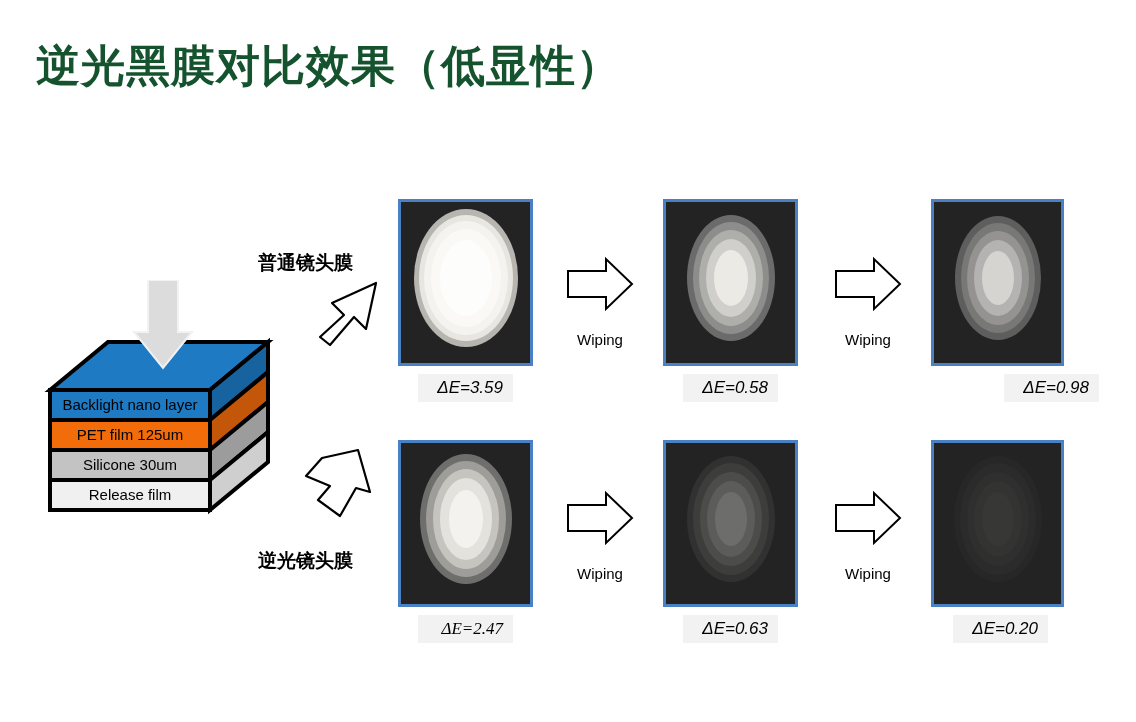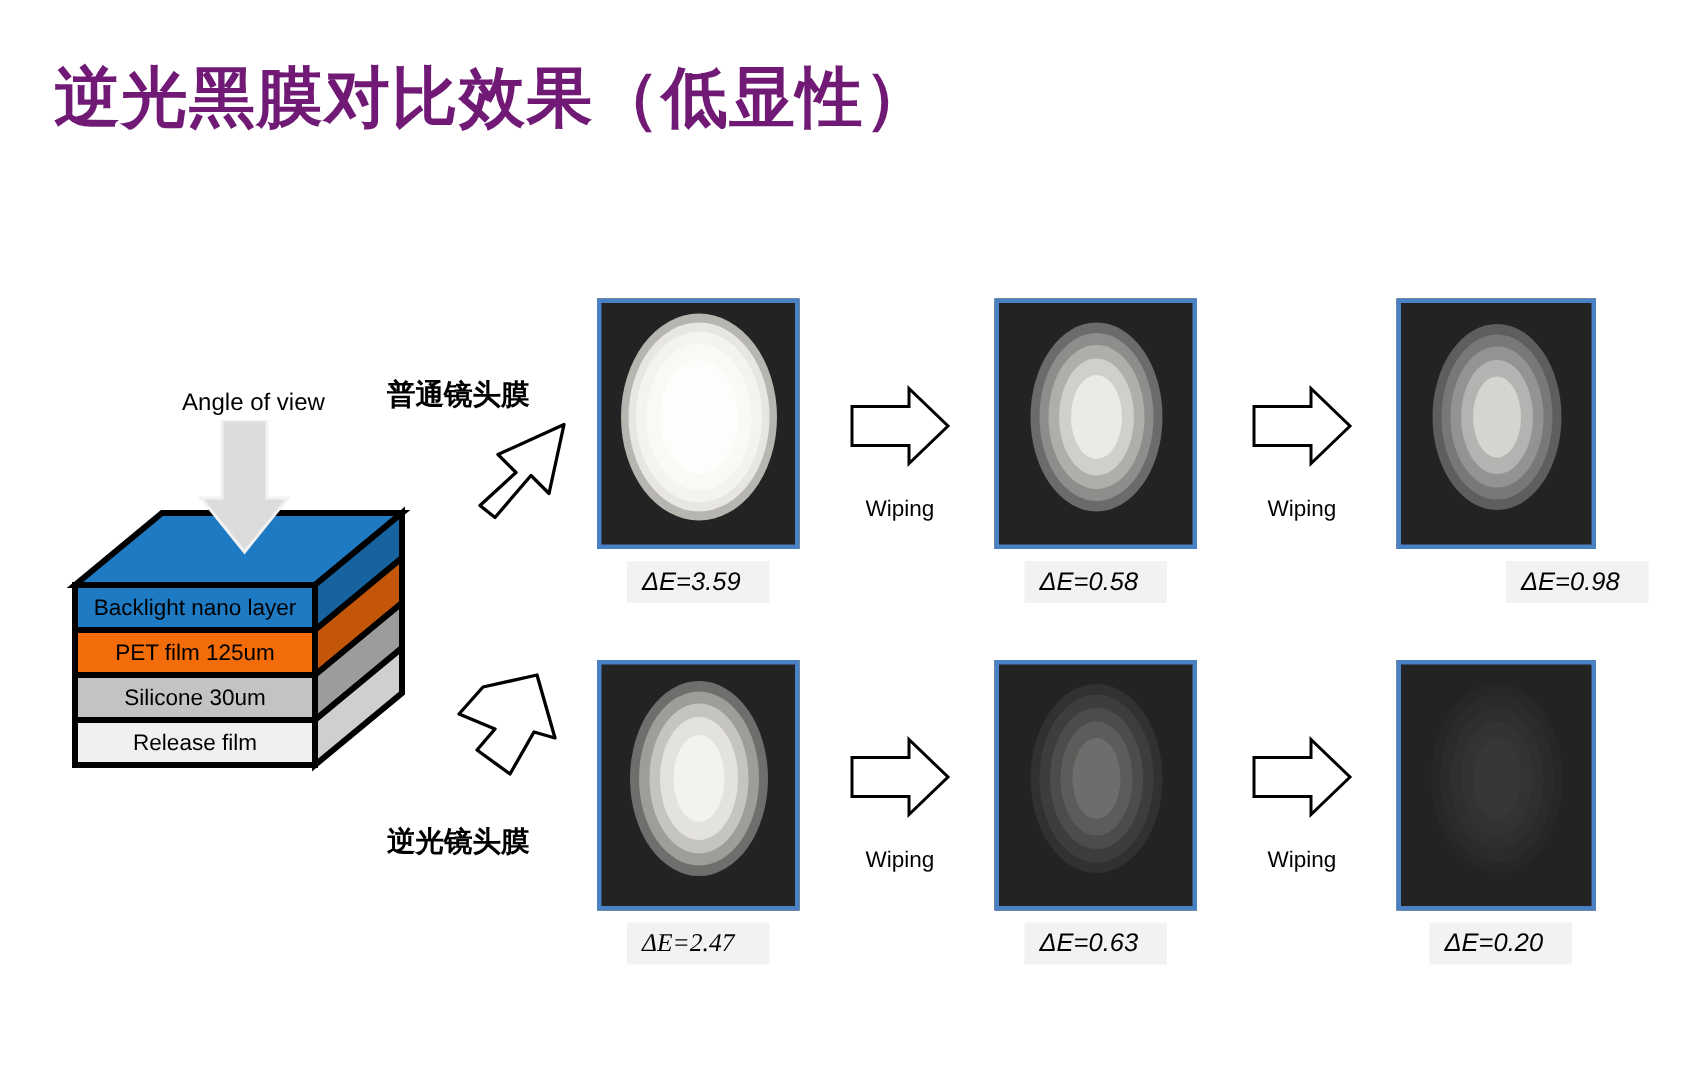--- a/index.html
+++ b/index.html
@@ -19,21 +19,21 @@
   
   #slide-title {
     position: absolute;
     left: 36px;
     top: 40px;
     font-size: 44px;
     font-weight: bold;
     letter-spacing: 1px;
     line-height: 1.2;
     white-space: nowrap;
-    color: #701a75;
+    color: #14532d;
   }
 
   
   #stack-diagram {
     position: absolute;
     left: 40px;
     top: 250px;
     width: 260px;
     height: 280px;
   }
@@ -89,21 +89,21 @@
     top: 47%;
     transform: translate(-50%, -50%);
     border-radius: 50%;
   }
 
   
   .delta-caption {
     position: absolute;
     background: #f2f2f2;
     font-size: 17px;
-    text-align: left;
+    text-align: right;
     padding: 4px 10px;
     white-space: nowrap;
     box-sizing: border-box;
   }
   .delta-caption .sym {
     font-style: italic;
   }
 
   
   .wiping-group {
@@ -118,21 +118,20 @@
     white-space: nowrap;
   }
 </style>
 </head>
 <body>
 
 <div id="slide-title">逆光黑膜对比效果（低显性）</div>
 
 <div id="stack-diagram">
 
-  <div id="angle-of-view-label">Angle of view</div>
 
   <svg id="stack-svg" width="260" height="250" viewBox="0 0 260 250">
 
     <polygon points="10,110 68,62 228,62 170,110" fill="#1f7ac4" stroke="#000000" stroke-width="4"></polygon>
 
     <polygon points="170,110 228,62 228,92 170,140" fill="#1763a0" stroke="#000000" stroke-width="4"></polygon>
     <polygon points="170,140 228,92 228,122 170,170" fill="#c4560a" stroke="#000000" stroke-width="4"></polygon>
     <polygon points="170,170 228,122 228,152 170,200" fill="#9c9c9c" stroke="#000000" stroke-width="4"></polygon>
     <polygon points="170,200 228,152 228,182 170,230" fill="#cfcfcf" stroke="#000000" stroke-width="4"></polygon>
 

